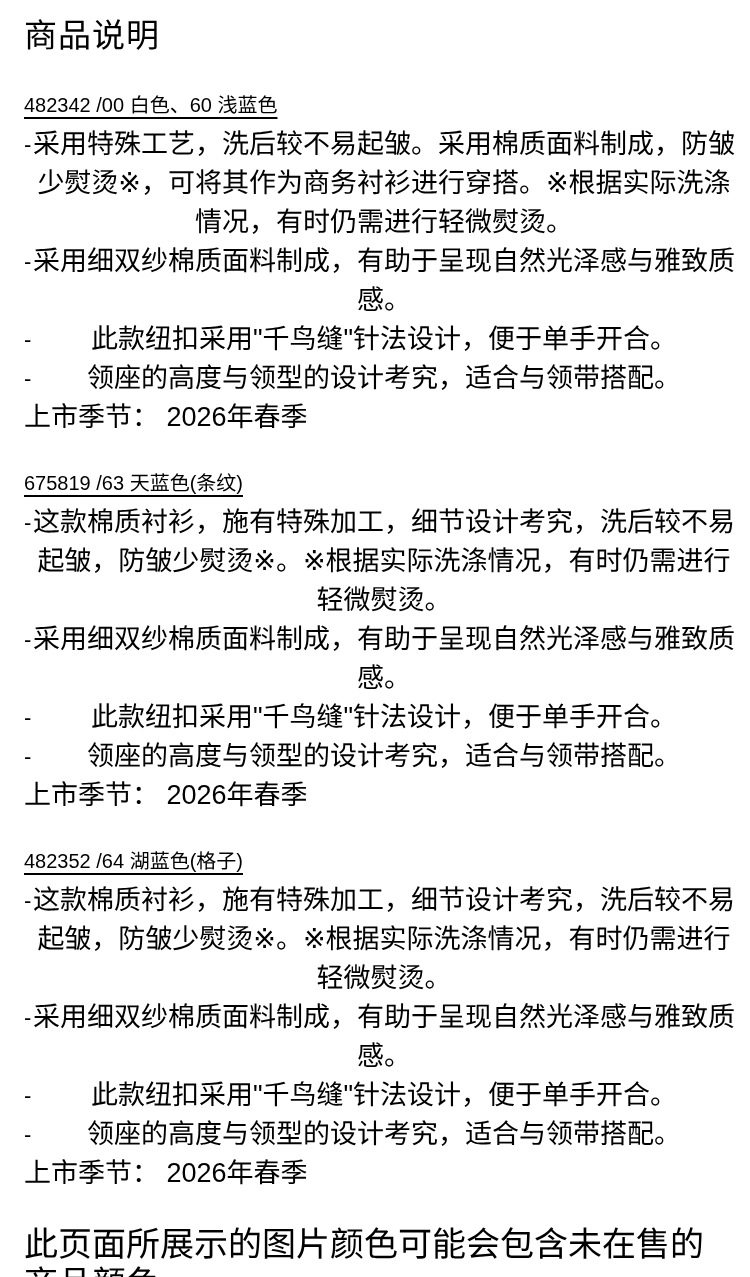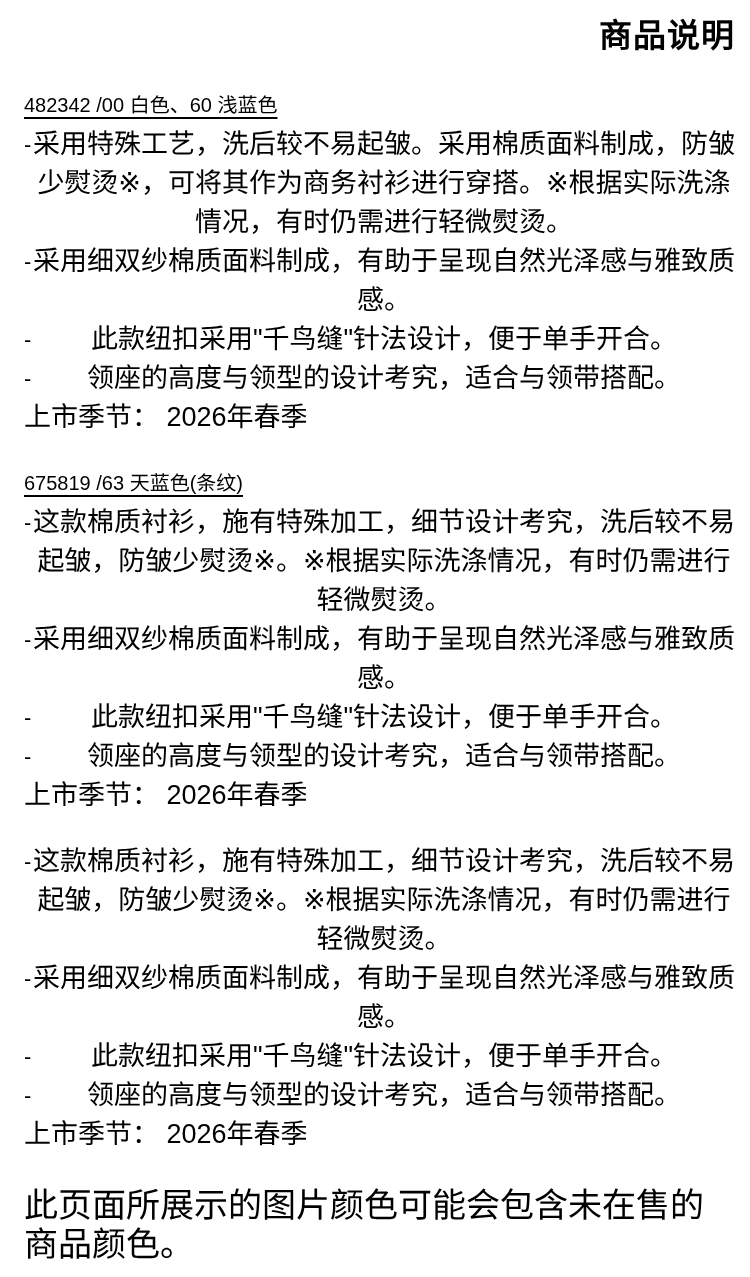--- a/index.html
+++ b/index.html
@@ -12,23 +12,23 @@
   .page {
     width: 750px;
     min-height: 1277px;
     box-sizing: border-box;
     background: #ffffff;
     padding: 14px 15px 40px 24px;
     overflow: hidden;
   }
   .page-title {
     font-size: 33px;
-    font-weight: 700;
+    font-weight: 400;
     line-height: 44px;
-    text-align: right;
+    text-align: left;
     margin: 0 0 28px 0;
     letter-spacing: 1px;
   }
   .product-section {
     margin: 0 0 27px 0;
   }
   .product-heading {
     font-size: 20px;
     font-weight: 400;
     line-height: 39px;
@@ -108,20 +108,21 @@
       <span class="btext">此款纽扣采用"千鸟缝"针法设计，便于单手开合。</span>
     </div>
     <div class="bullet">
       <span class="dash">-</span>
       <span class="btext">领座的高度与领型的设计考究，适合与领带搭配。</span>
     </div>
     <p class="season-line">上市季节： 2026年春季</p>
   </section>
 
   <section class="product-section">
+    <h2 class="product-heading">482352 /64 湖蓝色(格子)</h2>
     <div class="bullet">
       <span class="dash">-</span>
       <span class="btext">这款棉质衬衫，施有特殊加工，细节设计考究，洗后较不易起皱，防皱少熨烫※。※根据实际洗涤情况，有时仍需进行轻微熨烫。</span>
     </div>
     <div class="bullet">
       <span class="dash">-</span>
       <span class="btext">采用细双纱棉质面料制成，有助于呈现自然光泽感与雅致质感。</span>
     </div>
     <div class="bullet">
       <span class="dash">-</span>

